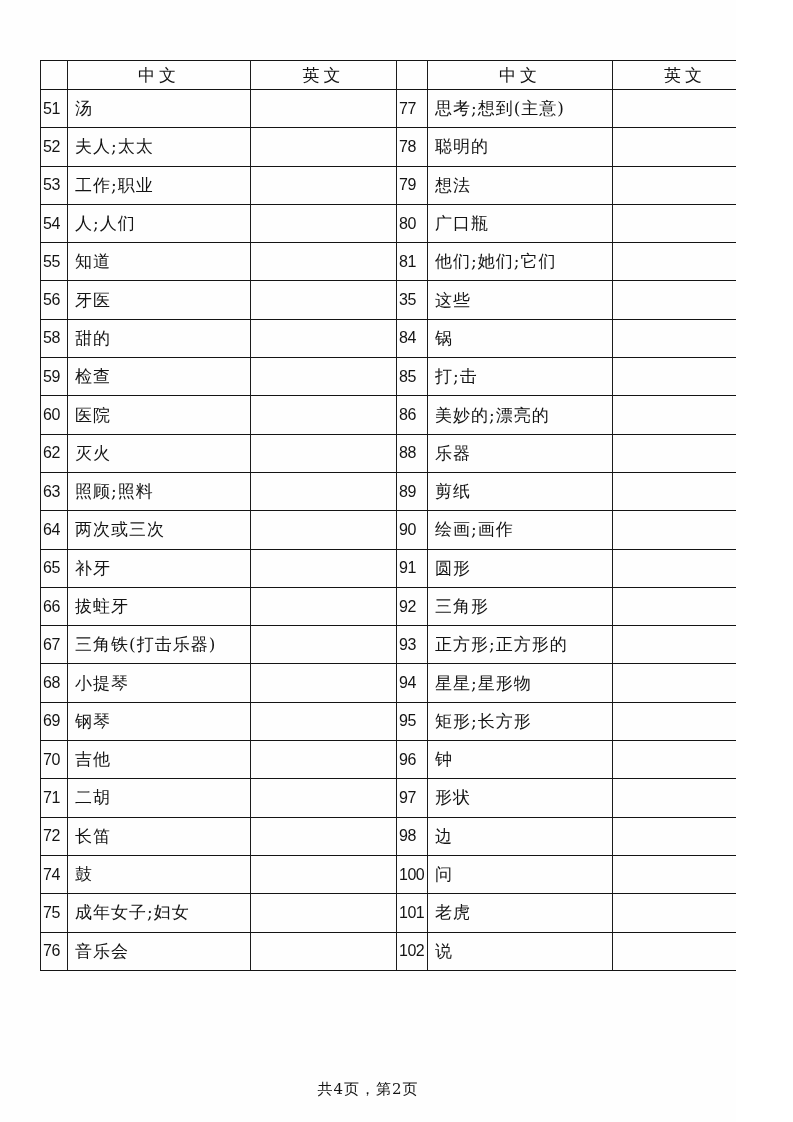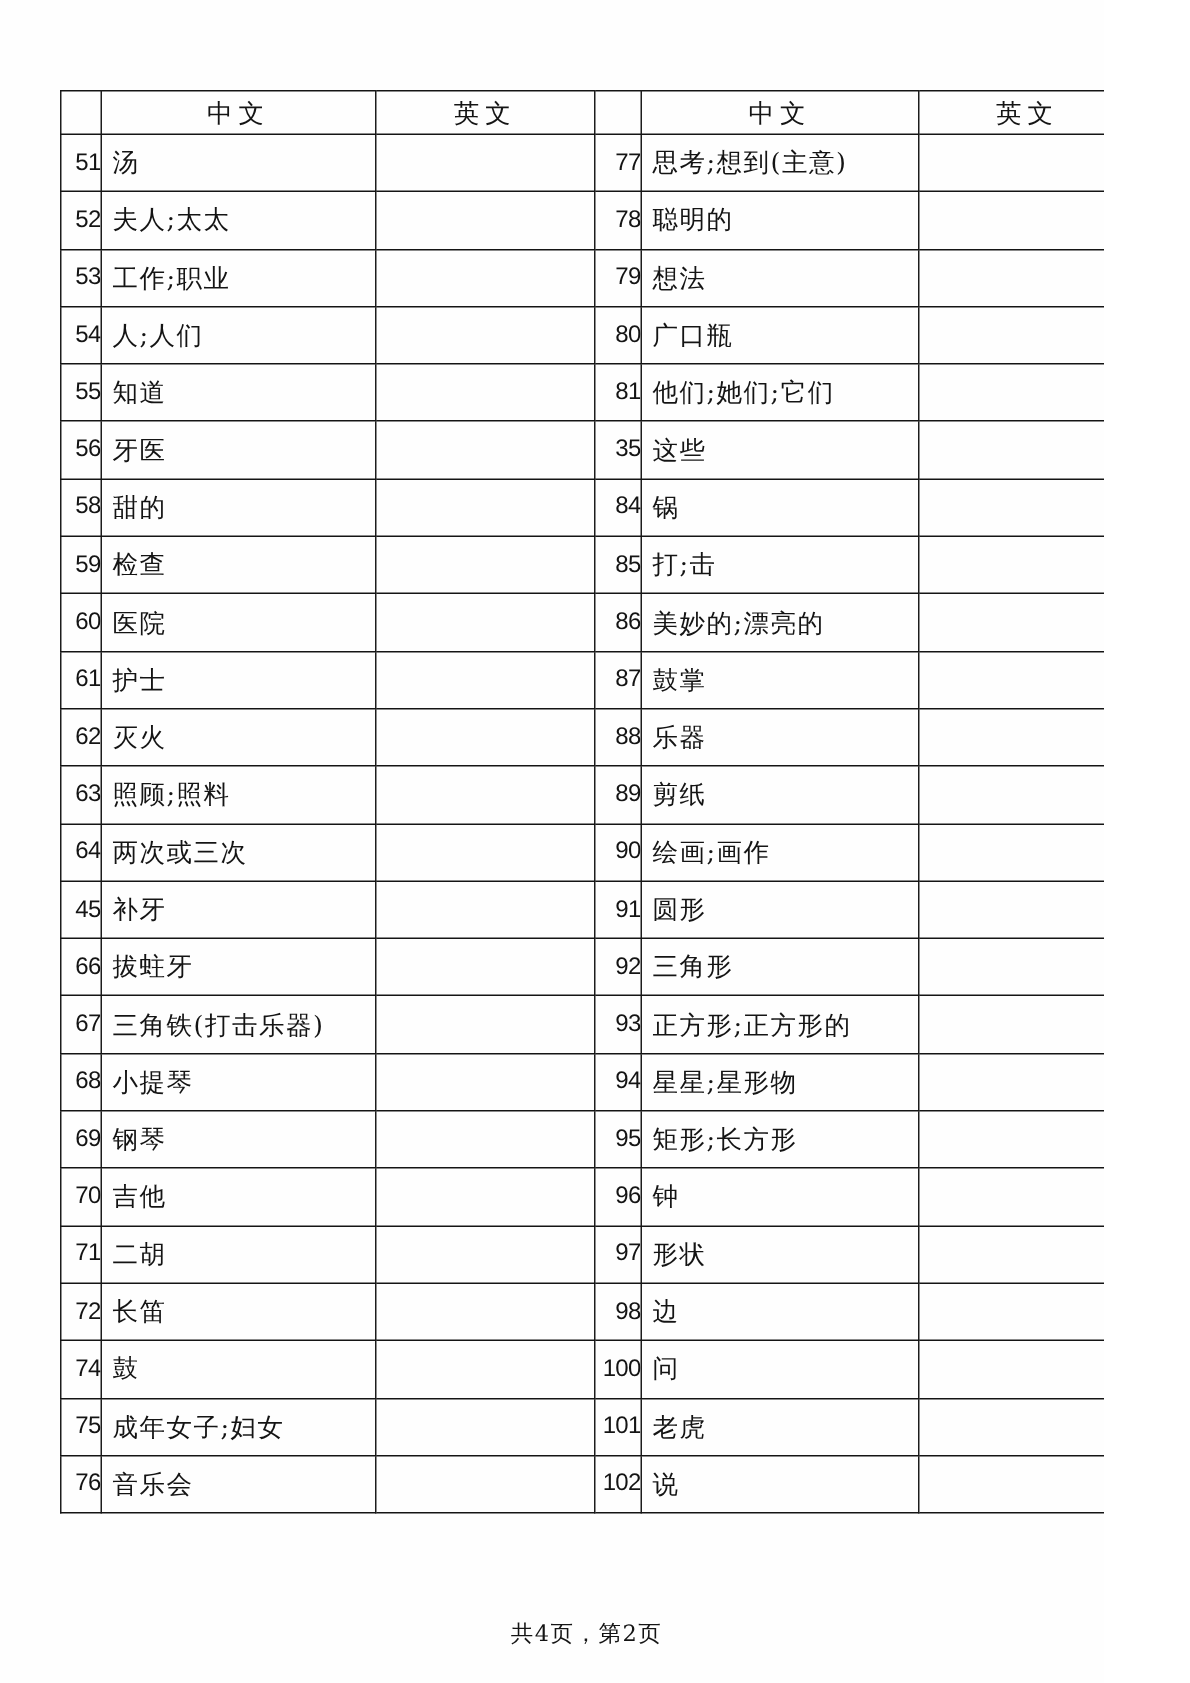--- a/index.html
+++ b/index.html
@@ -43,35 +43,33 @@
   }
   .vocab td {
     height: 37.3px;
     font-size: 17px;
   }
   .vocab td.num {
     font-family: "Liberation Sans", "DejaVu Sans", sans-serif;
     font-size: 16px;
     padding-left: 2px;
     letter-spacing: -0.5px;
-    text-align: right;
   }
   .vocab td.cn {
     padding-left: 7px;
     letter-spacing: 1px;
   }
   .footer {
     position: absolute;
     top: 1080px;
     left: 0;
     width: 100%;
     text-align: center;
     font-size: 15px;
     letter-spacing: 1px;
-    padding-left: 23px;
   }
 </style>
 </head>
 <body>
 
 <div class="page">
 
   <table class="vocab">
     <colgroup>
       <col style="width:27px">
@@ -158,28 +156,20 @@
         </tr>
         <tr>
           <td class="num">60</td>
           <td class="cn">医院</td>
           <td class="en"></td>
           <td class="num">86</td>
           <td class="cn">美妙的;漂亮的</td>
           <td class="en"></td>
         </tr>
         <tr>
-          <td class="num">61</td>
-          <td class="cn">护士</td>
-          <td class="en"></td>
-          <td class="num">87</td>
-          <td class="cn">鼓掌</td>
-          <td class="en"></td>
-        </tr>
-        <tr>
           <td class="num">62</td>
           <td class="cn">灭火</td>
           <td class="en"></td>
           <td class="num">88</td>
           <td class="cn">乐器</td>
           <td class="en"></td>
         </tr>
         <tr>
           <td class="num">63</td>
           <td class="cn">照顾;照料</td>
@@ -190,21 +180,21 @@
         </tr>
         <tr>
           <td class="num">64</td>
           <td class="cn">两次或三次</td>
           <td class="en"></td>
           <td class="num">90</td>
           <td class="cn">绘画;画作</td>
           <td class="en"></td>
         </tr>
         <tr>
-          <td class="num">45</td>
+          <td class="num">65</td>
           <td class="cn">补牙</td>
           <td class="en"></td>
           <td class="num">91</td>
           <td class="cn">圆形</td>
           <td class="en"></td>
         </tr>
         <tr>
           <td class="num">66</td>
           <td class="cn">拔蛀牙</td>
           <td class="en"></td>

